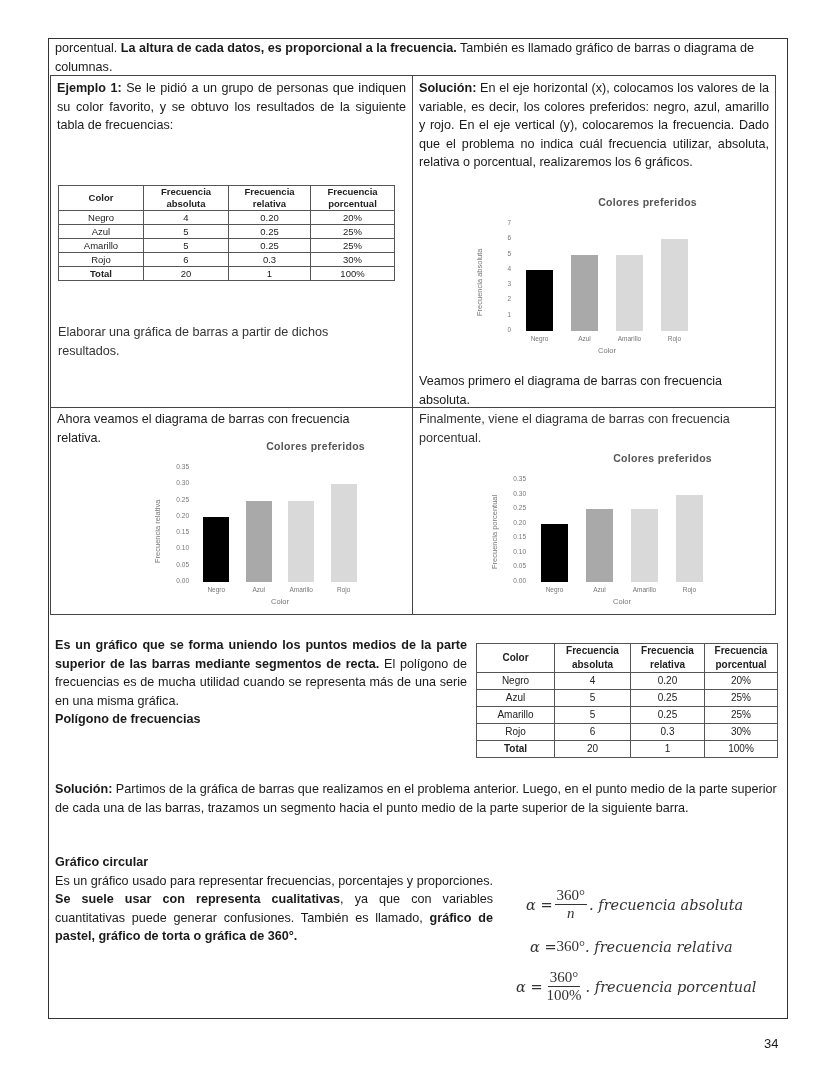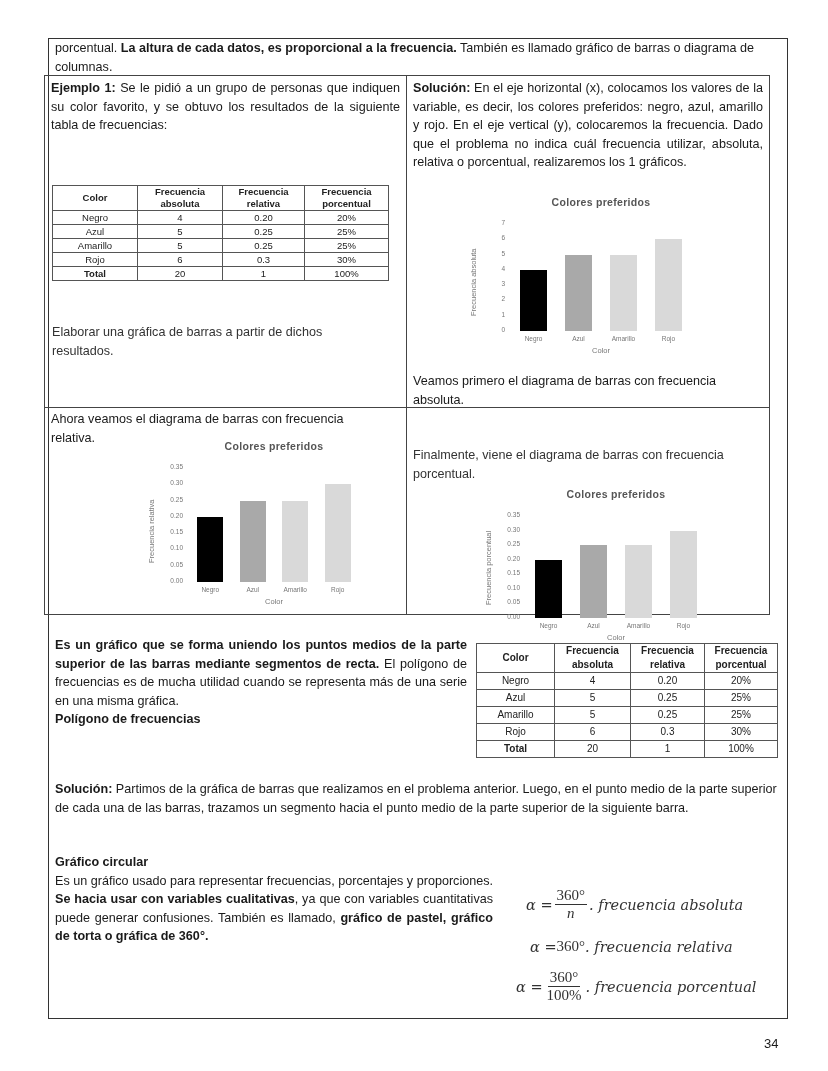--- a/index.html
+++ b/index.html
@@ -9,38 +9,38 @@
     position: absolute; left: 48px; top: 38px; width: 740px; height: 981px;
     border: 1px solid #333;
   }
   .txt { font-size: 12.6px; line-height: 18.6px; }
   .justify { text-align: justify; }
   b { font-weight: bold; }
 
   .intro { position: absolute; left: 55px; top: 39px; width: 728px; }
 
   .grid {
-    position: absolute; left: 44px; top: 75px; width: 726px; height: 540px;
+    position: absolute; left: 50px; top: 75px; width: 726px; height: 540px;
     border: 1px solid #444;
   }
   .cell { position: absolute; border: 0 solid #444; }
   .c11 { left: 0; top: 0; width: 362px; height: 332px; border-right-width: 1px; border-bottom-width: 1px; padding: 3px 6px; }
   .c12 { left: 362px; top: 0; width: 362px; height: 332px; border-bottom-width: 1px; padding: 3px 6px; }
   .c21 { left: 0; top: 332px; width: 362px; height: 206px; border-right-width: 1px; padding: 2px 6px; }
-  .c22 { left: 362px; top: 332px; width: 362px; height: 206px; padding: 2px 6px; margin-top: 36px; }
+  .c22 { left: 362px; top: 332px; width: 362px; height: 206px; padding: 2px 6px; }
 
   table.freq { border-collapse: collapse; font-size: 9.5px; color: #222; }
   table.freq th, table.freq td { border: 1px solid #555; text-align: center; padding: 0 3px; }
   table.freq th { font-weight: bold; line-height: 12px; }
   table.freq td { line-height: 13px; }
   table.freq tr.total td { font-weight: bold; }
   table.freq tr.total td + td { font-weight: normal; }
 
   .chart { position: absolute; }
-  .chart-title { position: absolute; font-weight: bold; color: #555; font-size: 10.5px; letter-spacing: 0.3px; text-align: center; white-space: nowrap; }
+  .chart-title { position: absolute; font-weight: bold; color: #555; font-size: 10.5px; letter-spacing: 0.3px; text-align: right; white-space: nowrap; }
   .ytick { position: absolute; font-size: 6.5px; color: #777; text-align: right; width: 22px; }
   .ylabel { position: absolute; font-size: 7.5px; color: #777; transform: rotate(-90deg); transform-origin: left top; white-space: nowrap; }
   .bar { position: absolute; bottom: 0; }
   .xtick { position: absolute; font-size: 6.5px; color: #777; text-align: center; width: 40px; }
   .xlabel { position: absolute; font-size: 7.5px; color: #777; text-align: center; width: 60px; }
 
   .poly { position: absolute; left: 55px; top: 636px; width: 412px; }
   .poly-table { position: absolute; left: 476px; top: 643px; }
   .poly-table table.freq { font-size: 10px; }
   .poly-table table.freq th { line-height: 14px; }
@@ -107,21 +107,21 @@
             <td>20</td>
             <td>1</td>
             <td>100%</td>
           </tr>
       </tbody>
     </table>
     <p class="txt" style="position:absolute; left:7px; top:247px; width:300px; color:#333;">Elaborar una gráfica de barras a partir de dichos resultados.</p>
   </div>
 
   <div class="cell c12">
-    <p class="txt justify"><b>Solución:</b><span> En el eje horizontal (x), colocamos los valores de la variable, es decir, los colores preferidos: negro, azul, amarillo y rojo. En el eje vertical (y), colocaremos la frecuencia. Dado que el problema no indica cuál frecuencia utilizar, absoluta, relativa o porcentual, realizaremos los 1 gráficos.</span></p>
+    <p class="txt justify"><b>Solución:</b><span> En el eje horizontal (x), colocamos los valores de la variable, es decir, los colores preferidos: negro, azul, amarillo y rojo. En el eje vertical (y), colocaremos la frecuencia. Dado que el problema no indica cuál frecuencia utilizar, absoluta, relativa o porcentual, realizaremos los 6 gráficos.</span></p>
 
     <div class="chart" style="left:60px; top:120px; width:230px; height:165px;">
         <div class="chart-title" style="left: 44px; width: 180px; top: 0px;">Colores preferidos</div>
         <div class="ytick" style="left: 16px; top: 130px;">0</div>
         <div class="ytick" style="left: 16px; top: 114.714px;">1</div>
         <div class="ytick" style="left: 16px; top: 99.4286px;">2</div>
         <div class="ytick" style="left: 16px; top: 84.1429px;">3</div>
         <div class="ytick" style="left: 16px; top: 68.8571px;">4</div>
         <div class="ytick" style="left: 16px; top: 53.5714px;">5</div>
         <div class="ytick" style="left: 16px; top: 38.2857px;">6</div>
@@ -239,21 +239,21 @@
           <td>100%</td>
         </tr>
     </tbody>
   </table>
 </div>
 
 <p class="sol2 txt"><b>Solución:</b><span> Partimos de la gráfica de barras que realizamos en el problema anterior. Luego, en el punto medio de la parte superior de cada una de las barras, trazamos un segmento hacia el punto medio de la parte superior de la siguiente barra.</span></p>
 
 <div class="circ txt justify">
   <p><b>Gráfico circular</b></p>
-  <p><span>Es un gráfico usado para representar frecuencias, porcentajes y proporciones. </span><b>Se hacia usar con variables cualitativas</b><span>, ya que con variables cuantitativas puede generar confusiones. También es llamado, </span><b>gráfico de pastel, gráfico de torta o gráfica de 360°.</b></p>
+  <p><span>Es un gráfico usado para representar frecuencias, porcentajes y proporciones. </span><b>Se suele usar con representa cualitativas</b><span>, ya que con variables cuantitativas puede generar confusiones. También es llamado, </span><b>gráfico de pastel, gráfico de torta o gráfica de 360°.</b></p>
 </div>
 
 <div class="formula" style="left:526px; top:887px;">
   <span>α =</span>
   <span class="frac">
       <span class="num">360°</span>
       <span class="den ital">n</span>
     </span>
   <span>. frecuencia absoluta</span>
 </div>

